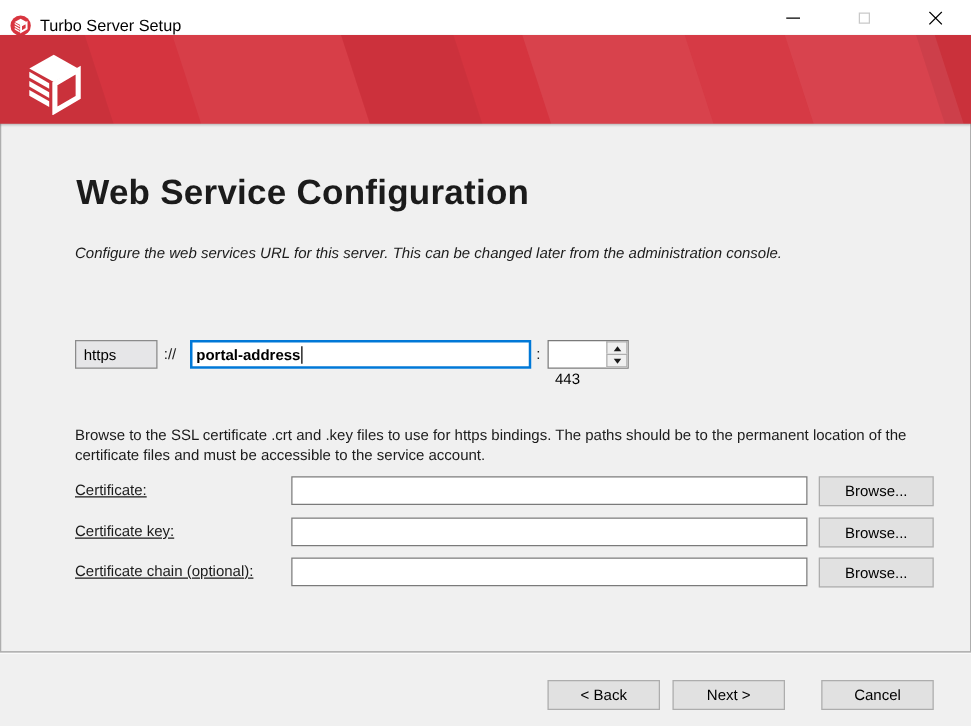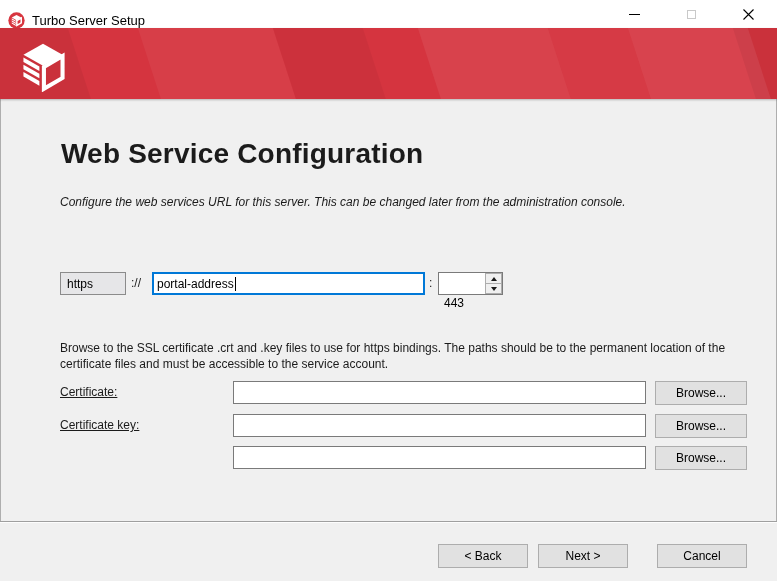--- a/index.html
+++ b/index.html
@@ -31,21 +31,21 @@
   
   .heading{position:absolute;left:61px;top:138px;margin:0;font-size:28px;font-weight:bold;color:#1b1b1b;letter-spacing:.2px;}
   .intro{position:absolute;left:60px;top:195px;margin:0;font-size:12px;color:#1b1b1b;white-space:nowrap;font-style:italic;}
   .ssl-note{position:absolute;left:60px;top:340px;margin:0;width:666px;font-size:12px;line-height:16px;color:#1b1b1b;}
   
   .combo{position:absolute;left:60px;top:272px;width:66px;height:23px;background:#e6e6e8;border:1px solid #8b8b8b;
          display:flex;align-items:center;padding:0 5px 0 6px;font-size:12px;color:#000;gap:47px;}
   .combo .chev{margin-left:auto;}
   .sep-scheme{position:absolute;left:131px;top:272px;height:23px;line-height:23px;font-size:12px;color:#1b1b1b;}
   .textbox{background:#fff;border:1px solid #7a7a7a;font-size:12px;color:#000;display:flex;align-items:center;padding:0 4px;overflow:hidden;}
-  .addr{position:absolute;left:152px;top:272px;width:273px;height:23px;border:2px solid var(--accent-blue,#0078d7);padding:0 3px;}
+  .addr{position:absolute;left:152px;top:272px;width:273px;height:23px;border:2px solid var(--accent-blue,#0078d7);padding:0 3px;font-weight:bold;}
   .caret{width:1px;height:14px;background:#000;margin-left:1px;}
   .sep-port{position:absolute;left:429px;top:272px;height:23px;line-height:23px;font-size:12px;color:#1b1b1b;}
   .spinbox{position:absolute;left:438px;top:272px;width:65px;height:23px;background:#fff;border:1px solid #7a7a7a;display:flex;}
   .port-val{flex:1;font-size:12px;color:#000;padding:4px 0 0 5px;margin-top:19px;}
   .spin-col{width:17px;display:flex;flex-direction:column;}
   .spin{flex:1;background:#f0f0f0;border:1px solid #adadad;display:flex;align-items:center;justify-content:center;}
   .spin.up{border-bottom-width:0;}
   .tri-up{width:0;height:0;border-left:3px solid transparent;border-right:3px solid transparent;border-bottom:4px solid #1b1b1b;display:block;}
   .tri-down{width:0;height:0;border-left:3px solid transparent;border-right:3px solid transparent;border-top:4px solid #1b1b1b;display:block;}
   
@@ -142,20 +142,21 @@
     <span></span>
   </div>
   <button class="btn browse r1">Browse...</button>
 
   <span class="cert-label r2">Certificate key:</span>
   <div class="textbox cert-input r2" role="textbox">
     <span></span>
   </div>
   <button class="btn browse r2">Browse...</button>
 
+  <span class="cert-label r3">Certificate chain (optional):</span>
   <div class="textbox cert-input r3" role="textbox">
     <span></span>
   </div>
   <button class="btn browse r3">Browse...</button>
 
   <div class="footer">
     <button class="btn fbtn back">&lt; Back</button>
     <button class="btn fbtn next">Next &gt;</button>
     <button class="btn fbtn cancel">Cancel</button>
   </div>

